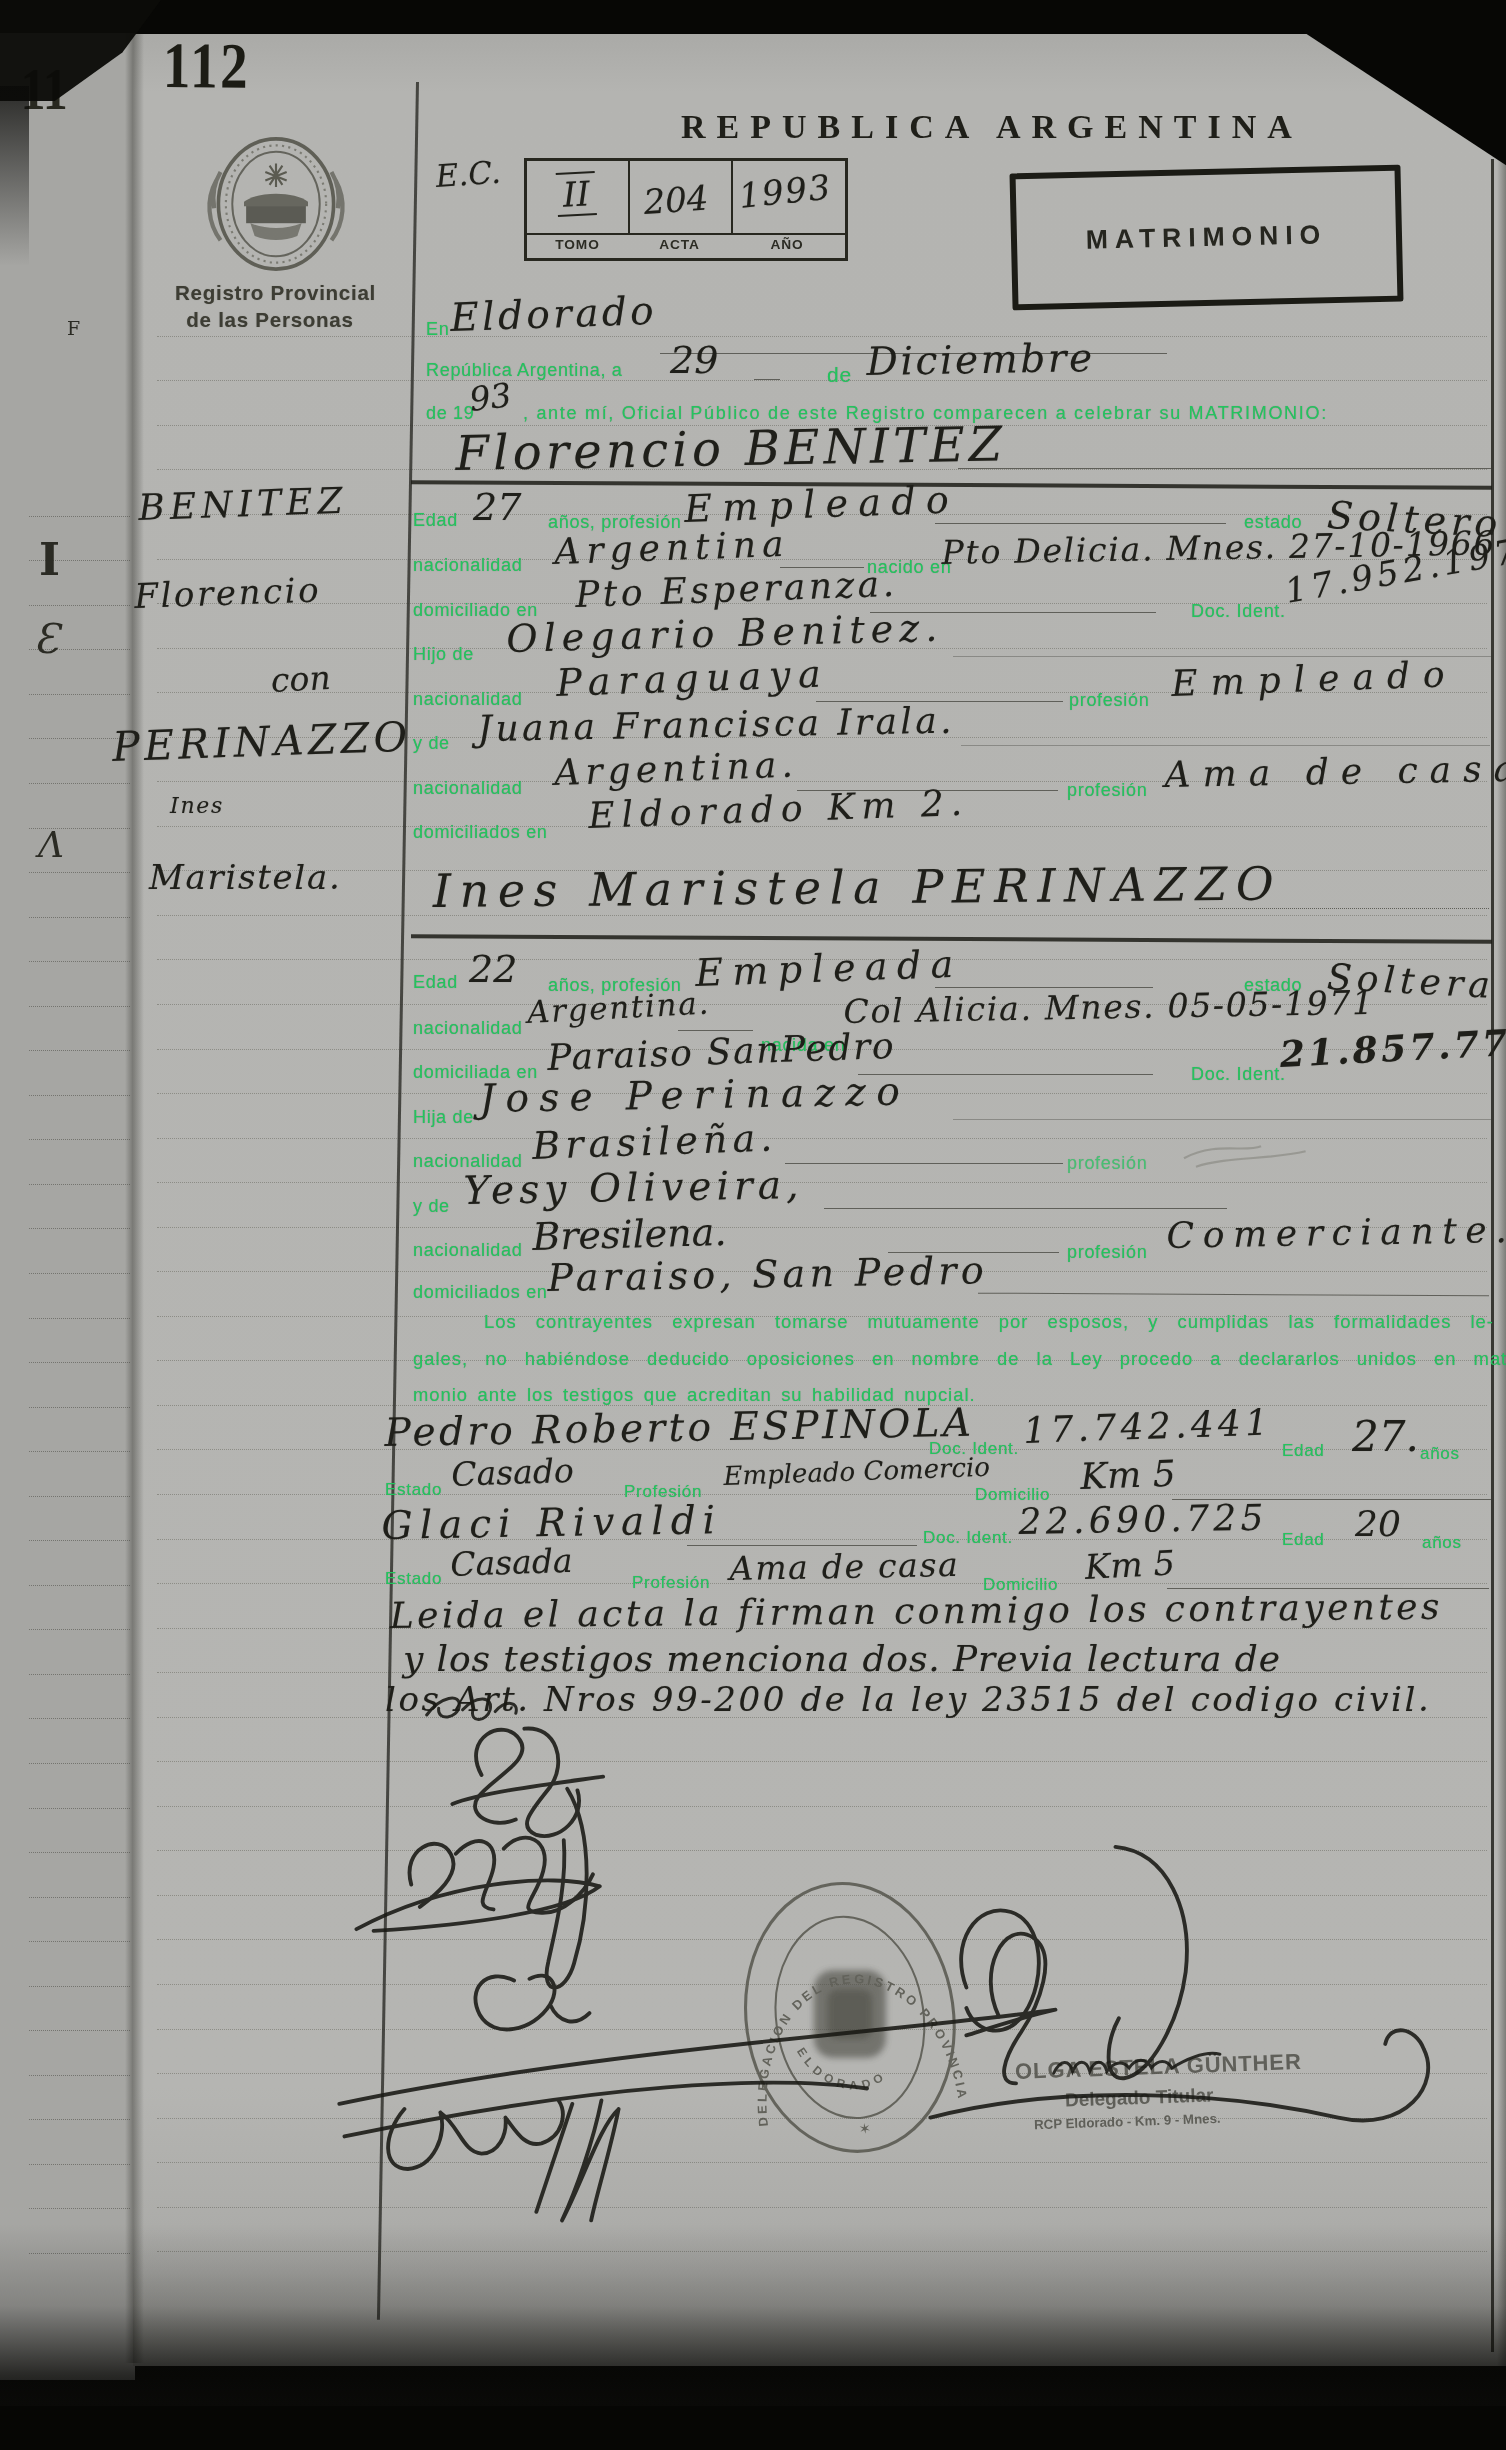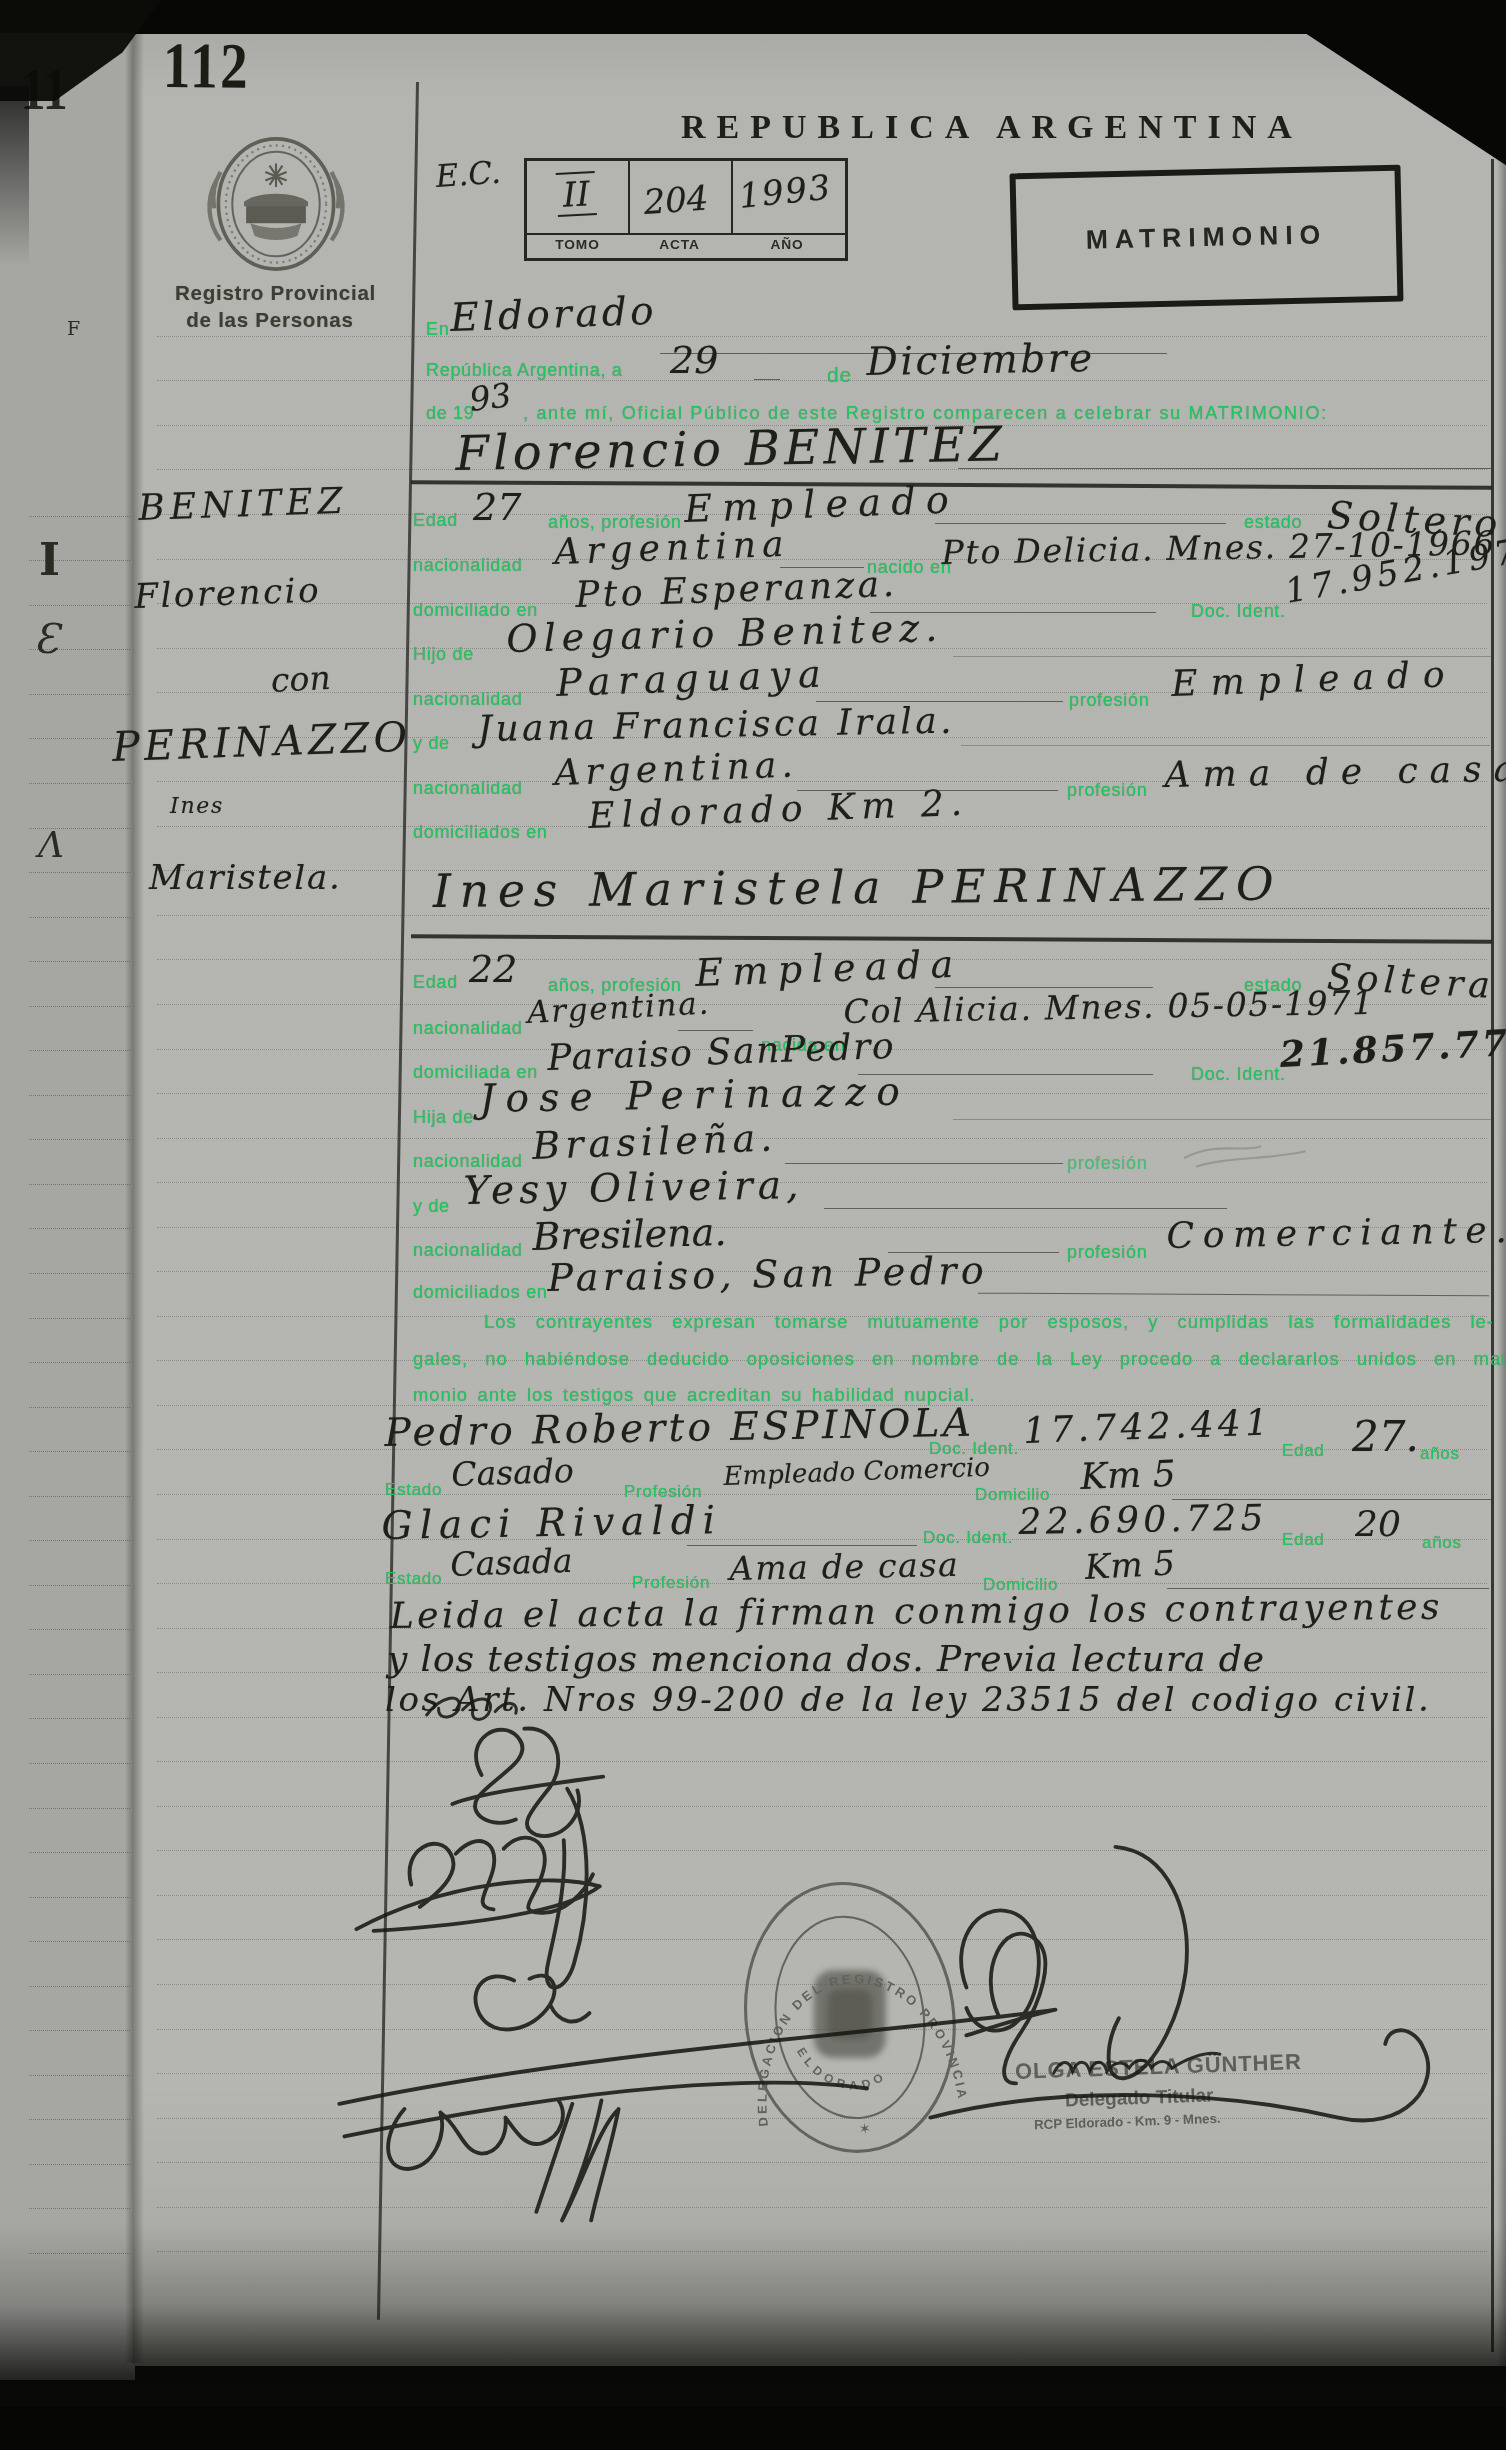--- a/index.html
+++ b/index.html
@@ -339,21 +339,21 @@
 
   <div class="pr" style="left:385px;top:1569px;font-size:17px;">Estado</div>
   <div class="hw" style="left:451px;top:1545px;font-size:33px;transform:rotate(-2deg);">Casada</div>
   <div class="pr" style="left:632px;top:1573px;font-size:17px;">Profesión</div>
   <div class="hw" style="left:730px;top:1549px;font-size:33px;letter-spacing:1.7px;transform:rotate(-1deg);">Ama de casa</div>
   <div class="pr" style="left:983px;top:1575px;font-size:17px;">Domicilio</div>
   <div class="hw" style="left:1086px;top:1547px;font-size:34px;transform:rotate(-3deg);">Km 5</div>
   <div class="ln" style="left:1167px;top:1588px;width:322px;"></div>
 
   <div class="hw" style="left:390px;top:1595px;font-size:36px;letter-spacing:3.4px;transform:rotate(-.5deg);">Leida el acta la firman conmigo los contrayentes</div>
-  <div class="hw" style="left:387px;top:1638px;font-size:36px;letter-spacing:0.9px;">y los testigos menciona dos. Previa lectura de</div>
+  <div class="hw" style="left:403px;top:1638px;font-size:36px;letter-spacing:0.9px;">y los testigos menciona dos. Previa lectura de</div>
   <div class="hw" style="left:385px;top:1679px;font-size:34px;letter-spacing:2.6px;">los Art. Nros 99-200 de la ley 23515 del codigo civil.</div>
 
   <svg style="left:0;top:0;" width="1507" height="2450" viewBox="0 0 1759 2860">
     <defs>
       <filter id="blur1">
           <feGaussianBlur stdDeviation="4"></feGaussianBlur>
         </filter>
       <path id="ringPath" d="M 880 2467 A 105 142 0 1 1 1104 2467" transform="rotate(-8 992 2355)"></path>
       <path id="placePath" d="M 925 2385 A 76 96 0 0 0 1062 2385" transform="rotate(-8 992 2355)"></path>
     </defs>

